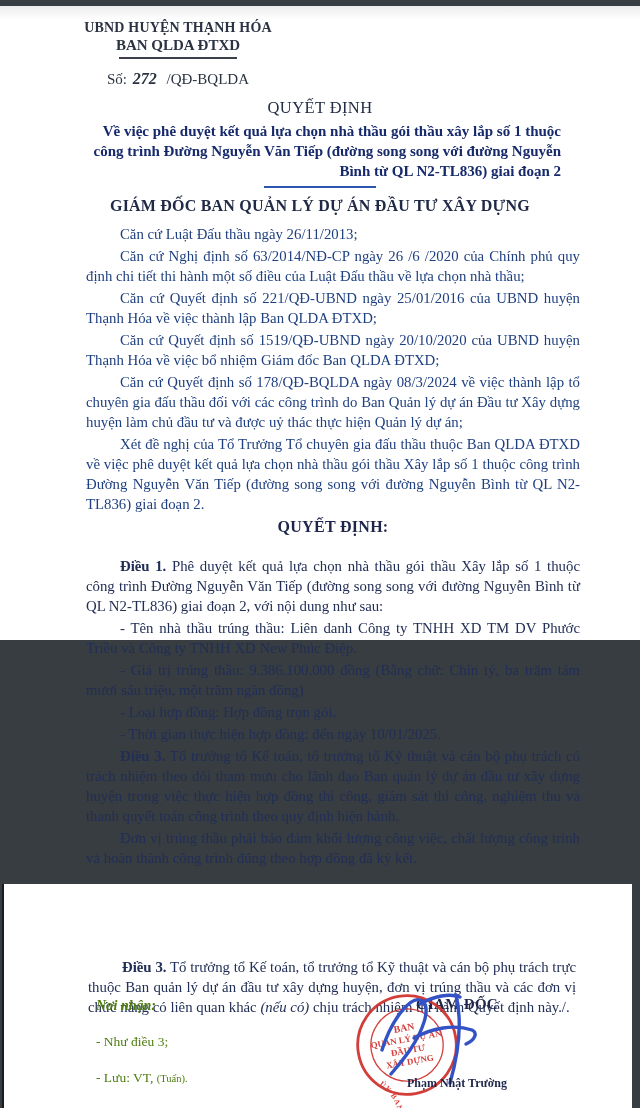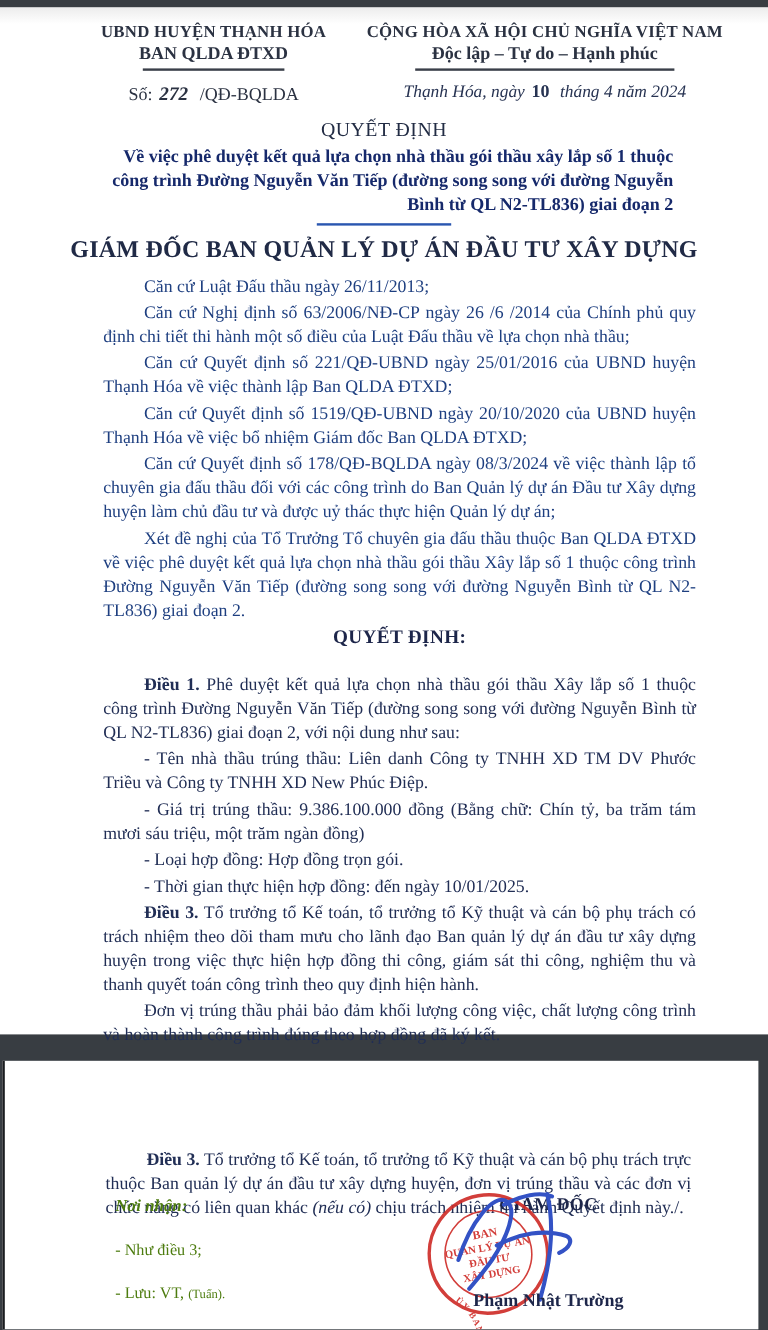--- a/index.html
+++ b/index.html
@@ -2,21 +2,21 @@
 <html><head>
 <meta charset="utf-8">
 <style>
   html,body{margin:0;padding:0;}
   body{
     width:640px;height:1108px;overflow:hidden;position:relative;
     background:#383d42;
     font-family:"Liberation Serif","DejaVu Serif",serif;
   }
   .page{position:absolute;background:#fff;}
-  .page1{top:6px;left:0;width:640px;height:856px;
+  .page1{top:6px;left:0;width:640px;height:634px;
     background:linear-gradient(#ececec,#ffffff 14px);}
   .page2{top:884px;left:2px;width:628px;height:224px;
     border-left:2px solid #191c1f;}
   
   .hdr{display:flex;padding:14px 24px 0 64px;}
   .hdr-left{width:228px;text-align:center;color:#2b3242;}
   .hdr-right{flex:1;text-align:center;color:#2b3242;}
   .hl1{font-size:14px;font-weight:bold;white-space:nowrap;letter-spacing:.2px;}
   .hl2{font-size:15px;font-weight:bold;margin-top:1px;}
   .rule{height:2px;background:#3a3f49;margin:3px auto 0;}
@@ -25,81 +25,71 @@
   .so-line{margin-top:11px;font-size:15px;color:#2b3242;}
   .so-num{font-size:16px;font-weight:bold;padding:0 6px 0 2px;font-style:italic;}
   .date-line{margin-top:10px;font-size:14.5px;font-style:italic;color:#273352;}
   .date-day{font-style:normal;font-weight:bold;padding:0 5px 0 2px;font-size:15px;}
   
   .doc-title{margin-top:10px;text-align:center;font-size:16.5px;font-weight:normal;
     color:#222c44;letter-spacing:.4px;}
   .doc-subtitle{width:482px;margin:3px auto 0;text-align:right;font-size:15px;
     font-weight:bold;color:#16296b;line-height:20px;}
   .sub-rule{width:112px;height:2px;background:#2a56b0;margin:5px auto 0;}
-  .issuer{margin-top:9px;text-align:center;font-size:20px;font-weight:bold;
+  .issuer{margin-top:9px;text-align:center;font-size:16px;font-weight:bold;
     color:#202a46;letter-spacing:.2px;}
   
   .body1{padding:7px 60px 0 86px;}
   .para{margin:2px 0;font-size:14.8px;line-height:20px;text-align:justify;
     text-indent:34px;}
   .recital{color:#1e3f80;}
   .article{color:#212e55;}
   .art-label{font-weight:bold;}
   .decision-heading{margin:3px 0 19px;text-align:center;font-size:16px;
     font-weight:bold;color:#1d264a;letter-spacing:.3px;text-indent:0;}
   
   .article3{position:absolute;top:58px;left:84px;right:56px;font-size:14.8px;
     line-height:20px;text-align:justify;text-indent:34px;color:#212e55;}
   .noi-nhan{position:absolute;top:114px;left:92px;color:#4d7c0f;}
   .nn-title{font-size:14px;font-weight:bold;font-style:italic;}
   .nn-item{font-size:13.5px;margin-top:20px;}
   .nn-small{font-size:10.5px;}
   .giam-doc{position:absolute;top:112px;left:298px;width:310px;text-align:center;
     font-size:15px;font-weight:bold;color:#1d264a;letter-spacing:.3px;}
   .signer-name{position:absolute;top:192px;left:298px;width:310px;text-align:center;
-    font-size:15px;font-weight:bold;color:#1d264a;}
+    font-size:12px;font-weight:bold;color:#1d264a;}
   .stamp{position:absolute;top:100px;left:342px;transform:rotate(-10deg);opacity:.92;}
   .sig{position:absolute;top:104px;left:372px;}
 </style>
 </head>
 <body>
 
 <div class="page page1">
 
   <div class="hdr">
     <div class="hdr-left">
       <div class="hl1">UBND HUYỆN THẠNH HÓA</div>
       <div class="hl2">BAN QLDA ĐTXD</div>
       <div class="rule rule-l"></div>
       <div class="so-line">
         <span>Số:</span>
         <span class="so-num">272</span>
         <span>/QĐ-BQLDA</span>
       </div>
     </div>
-    <div class="hdr-right">
-      <div class="hl1">CỘNG HÒA XÃ HỘI CHỦ NGHĨA VIỆT NAM</div>
-      <div class="hl2">Độc lập – Tự do – Hạnh phúc</div>
-      <div class="rule rule-r"></div>
-      <div class="date-line">
-        <span>Thạnh Hóa, ngày</span>
-        <span class="date-day">10</span>
-        <span>tháng 4 năm 2024</span>
-      </div>
-    </div>
   </div>
 
   <div class="doc-title">QUYẾT ĐỊNH</div>
   <div class="doc-subtitle">Về việc phê duyệt kết quả lựa chọn nhà thầu gói thầu xây lắp số 1 thuộc công trình Đường Nguyễn Văn Tiếp (đường song song với đường Nguyễn Bình từ QL N2-TL836) giai đoạn 2</div>
   <div class="sub-rule"></div>
   <div class="issuer">GIÁM ĐỐC BAN QUẢN LÝ DỰ ÁN ĐẦU TƯ XÂY DỰNG</div>
 
   <div class="body1">
     <p class="para recital">Căn cứ Luật Đấu thầu ngày 26/11/2013;</p>
-    <p class="para recital">Căn cứ Nghị định số 63/2006/NĐ-CP ngày 26 /6 /2014 của Chính phủ quy định chi tiết thi hành một số điều của Luật Đấu thầu về lựa chọn nhà thầu;</p>
+    <p class="para recital">Căn cứ Nghị định số 63/2014/NĐ-CP ngày 26 /6 /2020 của Chính phủ quy định chi tiết thi hành một số điều của Luật Đấu thầu về lựa chọn nhà thầu;</p>
     <p class="para recital">Căn cứ Quyết định số 221/QĐ-UBND ngày 25/01/2016 của UBND huyện Thạnh Hóa về việc thành lập Ban QLDA ĐTXD;</p>
     <p class="para recital">Căn cứ Quyết định số 1519/QĐ-UBND ngày 20/10/2020 của UBND huyện Thạnh Hóa về việc bổ nhiệm Giám đốc Ban QLDA ĐTXD;</p>
     <p class="para recital">Căn cứ Quyết định số 178/QĐ-BQLDA ngày 08/3/2024 về việc thành lập tổ chuyên gia đấu thầu đối với các công trình do Ban Quản lý dự án Đầu tư Xây dựng huyện làm chủ đầu tư và được uỷ thác thực hiện Quản lý dự án;</p>
     <p class="para recital">Xét đề nghị của Tổ Trưởng Tổ chuyên gia đấu thầu thuộc Ban QLDA ĐTXD về việc phê duyệt kết quả lựa chọn nhà thầu gói thầu Xây lắp số 1 thuộc công trình Đường Nguyễn Văn Tiếp (đường song song với đường Nguyễn Bình từ QL N2-TL836) giai đoạn 2.</p>
 
     <p class="para decision-heading">QUYẾT ĐỊNH:</p>
 
     <p class="para article"><span class="art-label">Điều 1.</span> <span>Phê duyệt kết quả lựa chọn nhà thầu gói thầu Xây lắp số 1 thuộc công trình Đường Nguyễn Văn Tiếp (đường song song với đường Nguyễn Bình từ QL N2-TL836) giai đoạn 2, với nội dung như sau:</span></p>
 
     <p class="para article">- Tên nhà thầu trúng thầu: Liên danh Công ty TNHH XD TM DV Phước Triều và Công ty TNHH XD New Phúc Điệp.</p>

